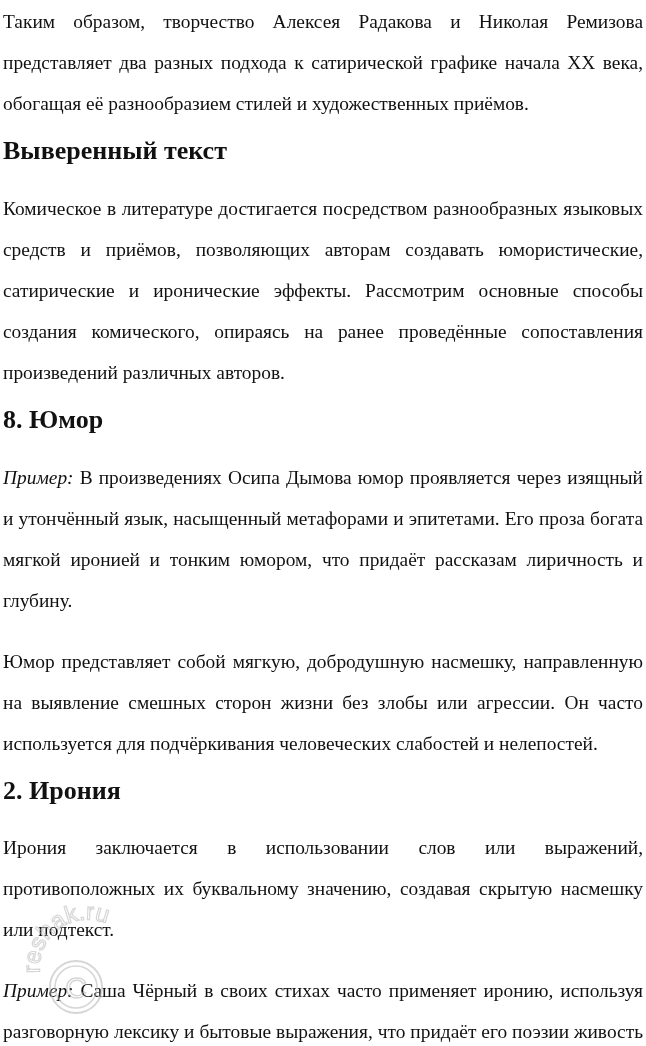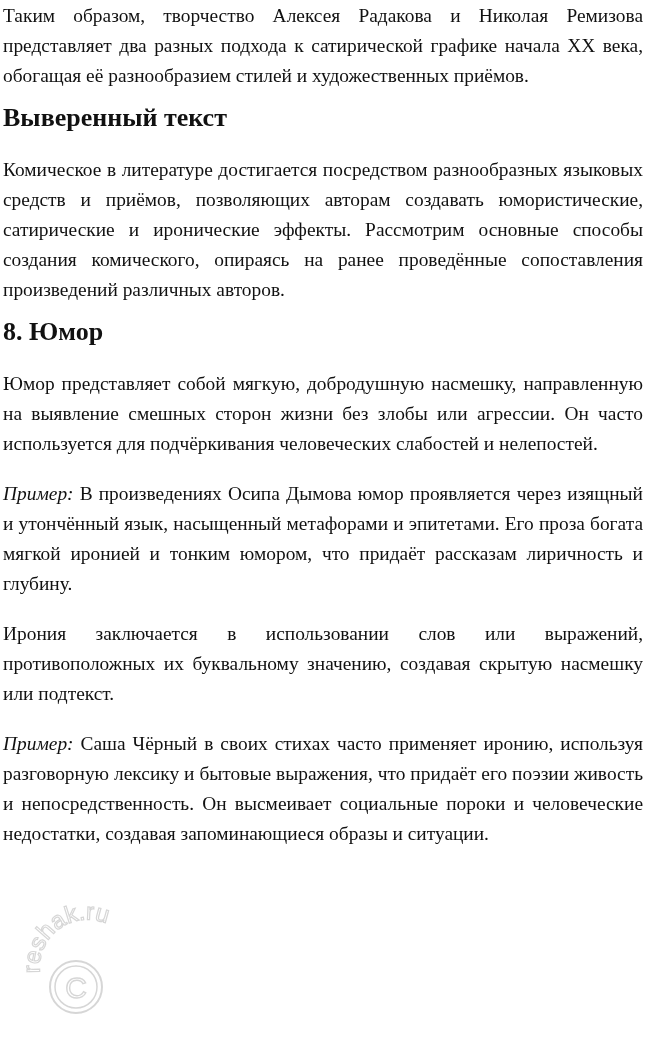--- a/index.html
+++ b/index.html
@@ -17,21 +17,21 @@
     }
     .page {
       position: absolute;
       left: 3px;
       top: 0;
       width: 640px;
     }
     p {
       margin: 0;
       font-size: 19.4px;
-      line-height: 30px;
+      line-height: 41px;
       text-align: justify;
       text-align-last: left;
     }
     .para { margin-bottom: 11px; margin-top: 20px; }
     h2 {
       margin: 0 0 11px 0;
       font-size: 26px;
       line-height: 32.8px;
       font-weight: bold;
     }
@@ -50,23 +50,24 @@
 </head>
 <body>
 
 <div class="page">
   <p class="para p0">Таким образом, творчество Алексея Радакова и Николая Ремизова представляет два разных подхода к сатирической графике начала XX века, обогащая её разнообразием стилей и художественных приёмов.</p>
 
   <h2>Выверенный текст</h2>
   <p class="para">Комическое в литературе достигается посредством разнообразных языковых средств и приёмов, позволяющих авторам создавать юмористические, сатирические и иронические эффекты. Рассмотрим основные способы создания комического, опираясь на ранее проведённые сопоставления произведений различных авторов.</p>
 
   <h2>8. Юмор</h2>
+  <p class="para"><span class="example-label">Пример:</span><span> В произведениях Осипа Дымова юмор проявляется через изящный и утончённый язык, насыщенный метафорами и эпитетами. Его проза богата мягкой иронией и тонким юмором, что придаёт рассказам лиричность и глубину.</span></p>
   <p class="para">Юмор представляет собой мягкую, добродушную насмешку, направленную на выявление смешных сторон жизни без злобы или агрессии. Он часто используется для подчёркивания человеческих слабостей и нелепостей.</p>
-  <p class="para"><span class="example-label">Пример:</span><span> В произведениях Осипа Дымова юмор проявляется через изящный и утончённый язык, насыщенный метафорами и эпитетами. Его проза богата мягкой иронией и тонким юмором, что придаёт рассказам лиричность и глубину.</span></p>
 
+  <h2>2. Ирония</h2>
   <p class="para">Ирония заключается в использовании слов или выражений, противоположных их буквальному значению, создавая скрытую насмешку или подтекст.</p>
   <p class="para"><span class="example-label">Пример:</span><span> Саша Чёрный в своих стихах часто применяет иронию, используя разговорную лексику и бытовые выражения, что придаёт его поэзии живость и непосредственность. Он высмеивает социальные пороки и человеческие недостатки, создавая запоминающиеся образы и ситуации.</span></p>
 </div>
 
 <div class="watermark">
   <svg width="140" height="140" viewBox="0 0 140 140">
     <defs>
       <path id="wm-arc" d="M 22 78 A 48 48 0 0 1 112 50"></path>
     </defs>
     <circle cx="58" cy="92" r="26" fill="none" stroke="#b5b5b5" stroke-width="2"></circle>

